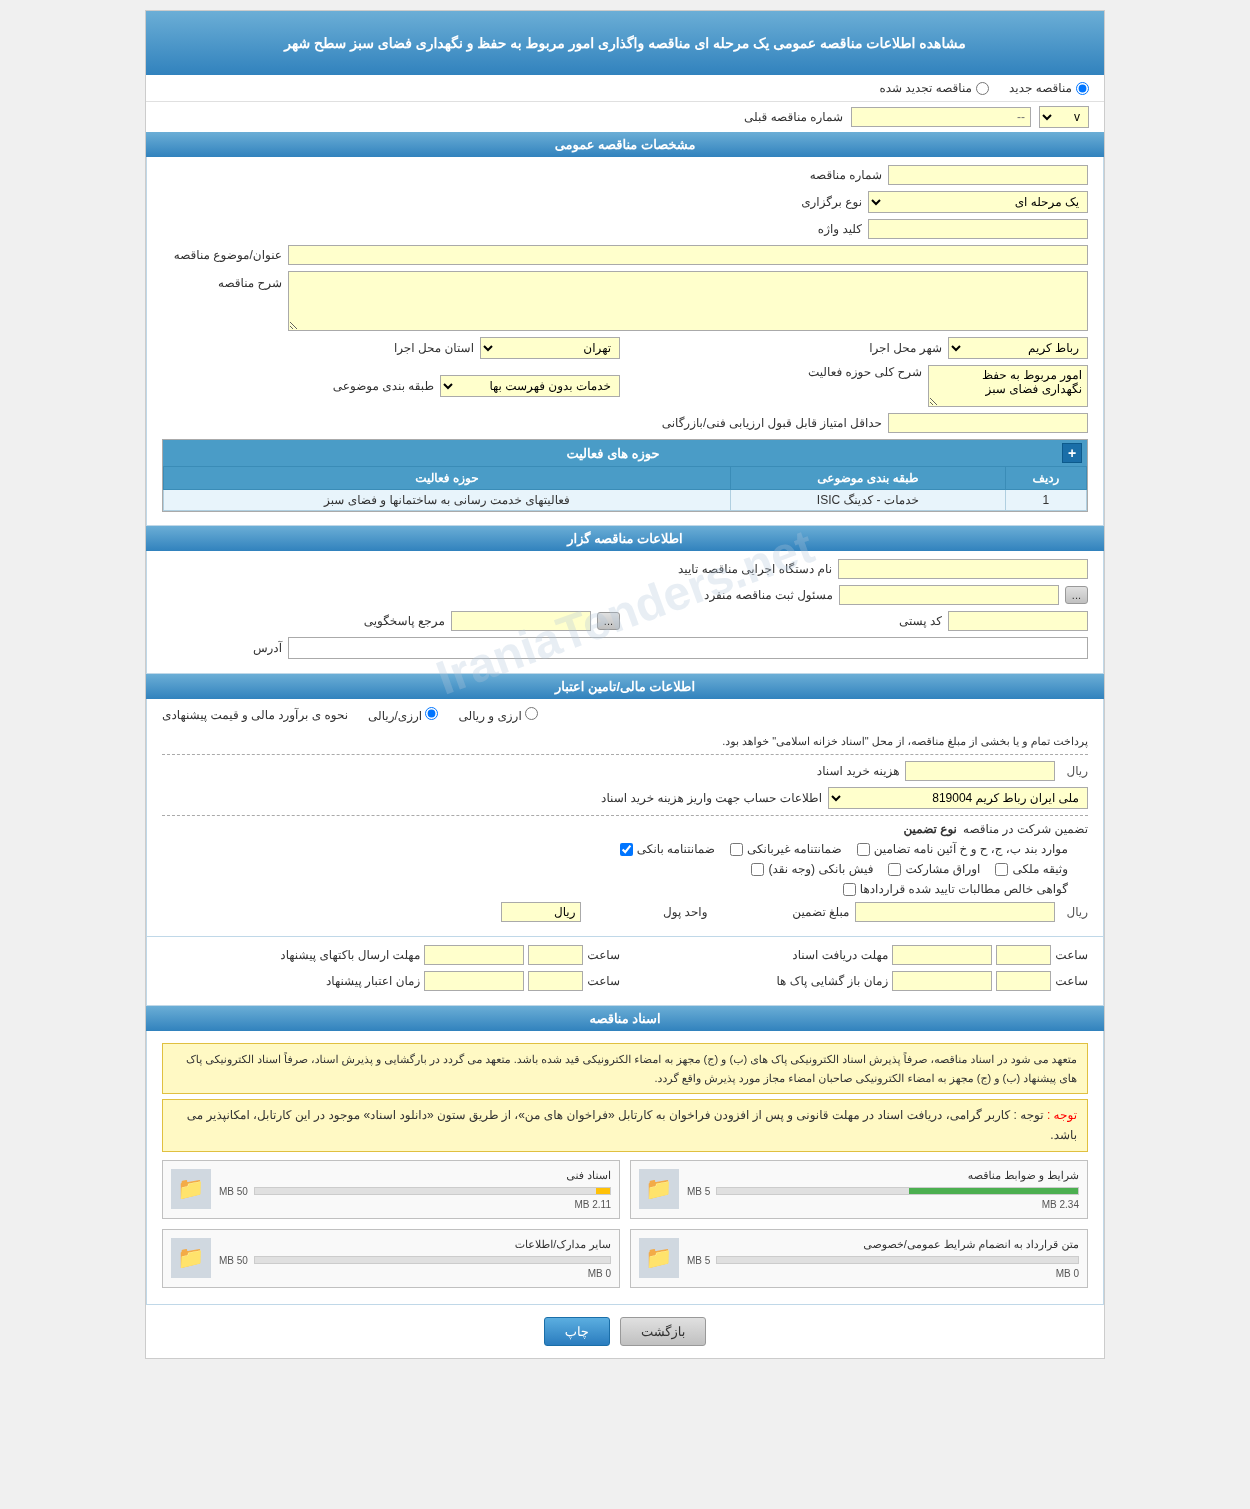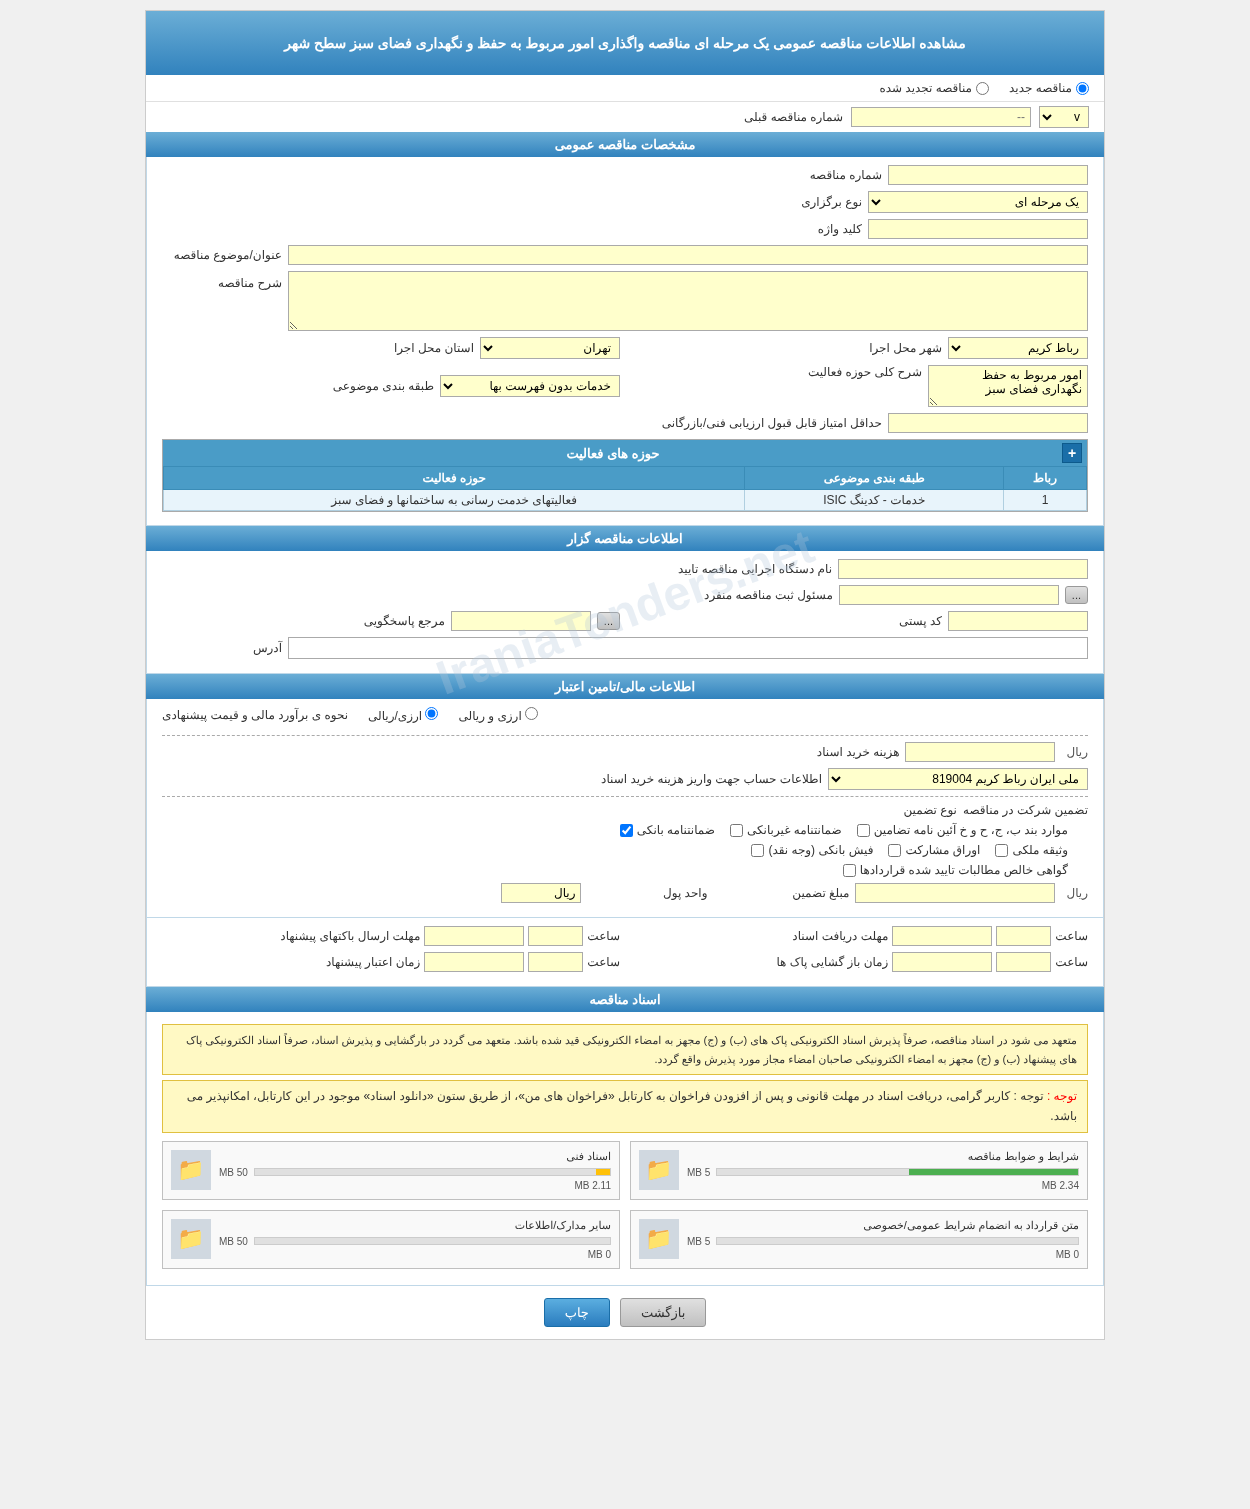--- a/index.html
+++ b/index.html
@@ -134,21 +134,21 @@
     table.data-table th {
       background: #4a9cc7;
       color: #fff;
       padding: 4px 6px;
       border: 1px solid #3a8cb7;
       text-align: center;
       font-size: 12px;
     }
     table.data-table td {
       background: #e8f4fb;
-      padding: 3px 6px;
+      padding: 3px 16px;
       border: 1px solid #b0cfe0;
       text-align: center;
       font-size: 12px;
     }
     .watermark-section {
       position: relative;
     }
     .watermark-overlay {
       position: absolute;
       top: 50%;
@@ -379,21 +379,21 @@
     </div>
 
     <div class="activity-table-wrapper">
       <div class="activity-table-header">
         <div class="activity-table-btn">+</div>
         <div class="activity-table-title">حوزه های فعالیت</div>
       </div>
       <table class="data-table">
         <thead>
           <tr>
-            <th>رباط</th>
+            <th>ردیف</th>
             <th>طبقه بندی موضوعی</th>
             <th>حوزه فعالیت</th>
           </tr>
         </thead>
         <tbody id="activity-tbody">
         <tr>
       <td>1</td>
       <td>خدمات - کدینگ ISIC</td>
       <td>فعالیتهای خدمت رسانی به ساختمانها و فضای سبز</td>
     </tr>
@@ -445,40 +445,43 @@
           <span>ارزی و ریالی</span>
         </label>
         <label>
           <input type="radio" name="estimate_type" checked="" style="">
           <span>ارزی/ریالی</span>
         </label>
         <span class="form-label">نحوه ی برآورد مالی و قیمت پیشنهادی</span>
       </div>
     </div>
 
+    <div class="form-row">
+      <span style="color:#333; font-size:11px; flex:1; text-align:right;">پرداخت تمام و یا بخشی از مبلغ مناقصه، از محل "اسناد خزانه اسلامی" خواهد بود.</span>
+    </div>
     <hr class="separator">
 
     <div class="form-row">
       <span style="margin-left:5px; color:#555;">ریال</span>
       <input class="amount-input" type="text" style="width: 150px;">
       <span class="form-label">هزینه خرید اسناد</span>
     </div>
 
     <div class="form-row">
       <select class="form-select" style="width:260px;">
         <option>ملی ایران رباط کریم 819004</option>
       </select>
       <span class="form-label">اطلاعات حساب جهت واریز هزینه خرید اسناد</span>
     </div>
     <hr class="separator">
 
     <div class="form-row" style="align-items:flex-start; flex-direction: column; gap:6px;">
       <div style="display:flex; align-items:center; gap:6px;">
         <span class="form-label">تضمین شرکت در مناقصه</span>
-        <span style="color:#333; font-weight:normal;text-align:center;">نوع تضمین</span>
+        <span style="color:#333; font-weight:bold;text-align:center;">نوع تضمین</span>
       </div>
       <div class="checkbox-row" style="margin-right:20px;">
         <div class="checkbox-item">
           <span>موارد بند ب، ج، ح و خ آئین نامه تضامین</span>
           <input type="checkbox" style="">
         </div>
         <div class="checkbox-item">
           <span>ضمانتنامه غیربانکی</span>
           <input type="checkbox" style="">
         </div>

